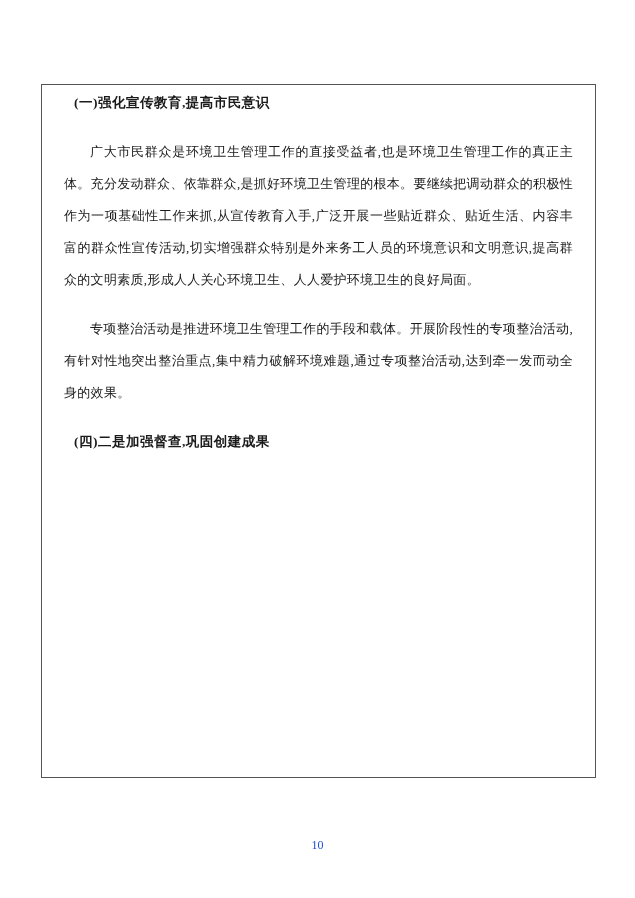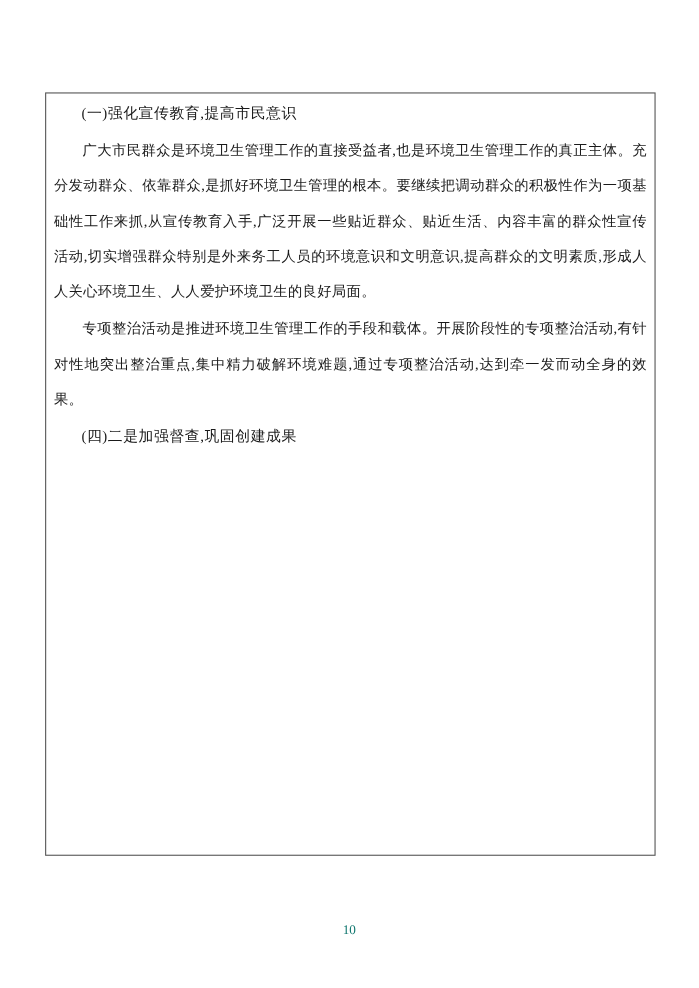--- a/index.html
+++ b/index.html
@@ -25,44 +25,44 @@
     box-sizing: border-box;
     border: 1.5px solid #555555;
     padding: 2px 5px;
   }
   .section {
     margin: 0;
   }
   .section-heading {
     margin: 0;
     font-size: 13.5px;
-    font-weight: normal;
+    font-weight: bold;
     line-height: 32px;
     text-indent: 2em;
     letter-spacing: 0.5px;
     white-space: nowrap;
   }
   .section-body {
-    margin: 2px;
+    margin: 17px;
     font-size: 13px;
     line-height: 32px;
     text-indent: 2em;
     text-align: justify;
     text-justify: inter-ideograph;
     letter-spacing: 0.3px;
   }
   .page-number {
     position: absolute;
     left: 0;
     top: 838px;
     width: 100%;
     text-align: center;
     font-size: 12px;
     line-height: 14px;
-    color: #0f766e;
+    color: #1d4ed8;
   }
 </style>
 </head>
 <body>
 
 <div class="page">
   <div class="content-box">
 
     <div class="section">
       <h3 class="section-heading">(一)强化宣传教育,提高市民意识</h3>

